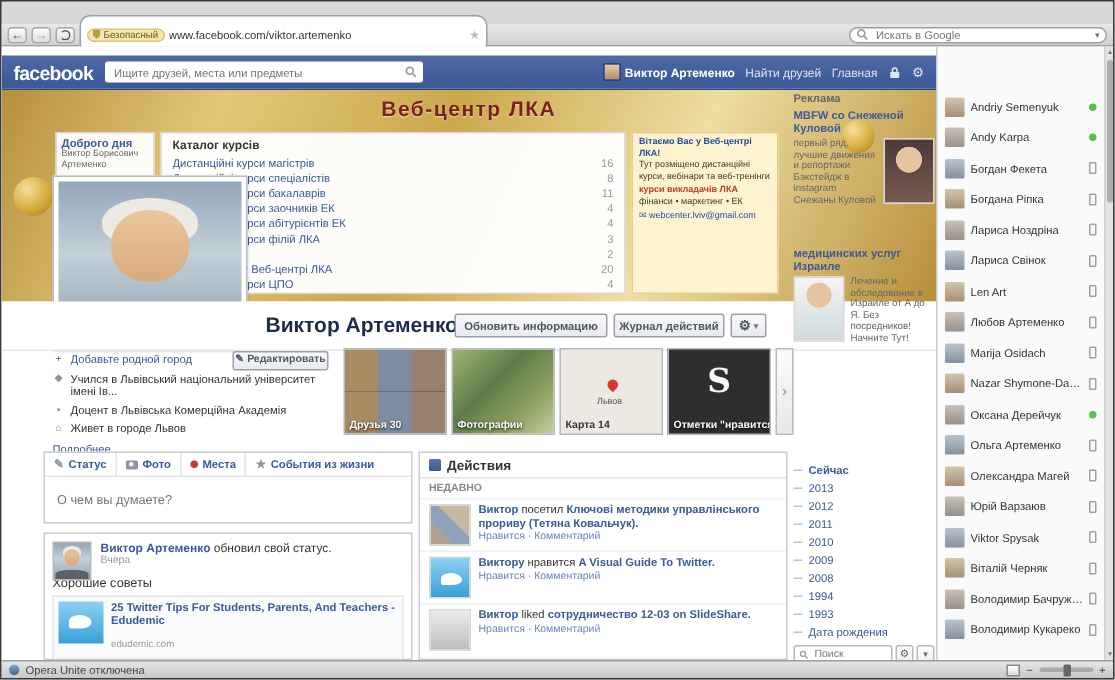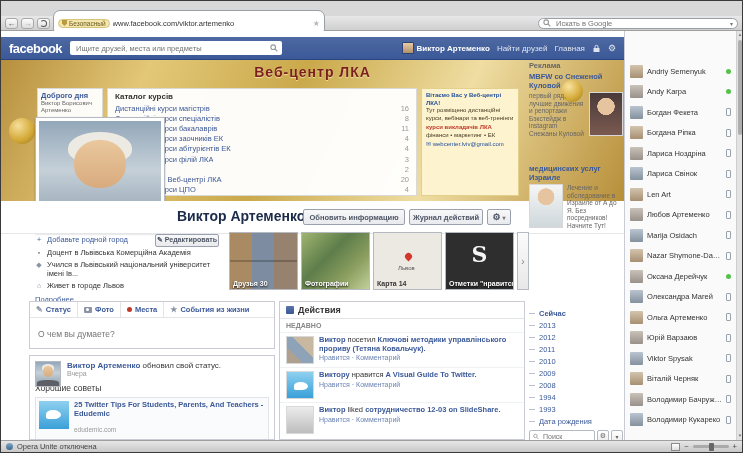--- a/index.html
+++ b/index.html
@@ -28,21 +28,21 @@
   .addressbar{left:0;top:15px;right:0;height:15px;background:linear-gradient(#e8e8e8,#cfcfcf);display:flex;align-items:center;gap:3px;padding:0 4px;border-bottom:1px solid #9f9f9f;}
   .navbtn{width:13px;height:11px;display:flex;align-items:center;justify-content:center;font-size:8px;color:#444;
           background:linear-gradient(#fdfdfd,#dcdcdc);border:1px solid #a8a8a8;border-radius:3px;}
   .navbtn.dis{color:#aaa;}
   .reload-glyph{width:7px;height:7px;border:1.4px solid #555;border-radius:50%;border-left-color:transparent;}
   .addr-field{width:272px;height:11px;background:#fff;border:1px solid #9aa0a8;border-radius:7px;display:flex;align-items:center;gap:3px;padding:12px 4px;}
   .sec-badge{display:flex;align-items:center;gap:2px;background:#f3e6ae;border:1px solid #d8c476;border-radius:5px;padding:0 3px;height:9px;font-size:6.5px;color:#6b5a1e;white-space:nowrap;}
   .shield{width:5px;height:6px;background:#b99b3e;clip-path:polygon(0 0,100% 0,100% 60%,50% 100%,0 60%);}
   .addr-url{flex:1;font-size:7.5px;color:#333;white-space:nowrap;overflow:hidden;}
   .addr-star{color:#b9b9b9;font-size:8px;}
-  .gsearch{margin-left:auto;width:200px;height:11px;background:#fff;border:1px solid #9aa0a8;border-radius:7px;display:flex;align-items:center;gap:3px;padding:0 4px;}
+  .gsearch{margin-left:auto;width:172px;height:11px;background:#fff;border:1px solid #9aa0a8;border-radius:7px;display:flex;align-items:center;gap:3px;padding:0 4px;}
   .gsearch input{flex:1;border:none;outline:none;background:transparent;font-size:7.5px;color:#555;font-family:"Liberation Sans",sans-serif;}
   .caret{font-size:6px;color:#777;}
 
   .statusbar{left:0;bottom:0;right:0;height:12px;background:linear-gradient(#e6e6e6,#c8c8c8);border-top:1px solid #9f9f9f;display:flex;align-items:center;gap:4px;padding:0 5px;font-size:7.5px;color:#444;}
   .sb-uicon{width:7px;height:7px;border-radius:50%;background:linear-gradient(#7fa8c9,#41678a);}
   .sb-right{margin-left:auto;display:flex;align-items:center;gap:4px;}
   .sb-view{width:9px;height:8px;border:1px solid #8a8a8a;background:linear-gradient(#fff,#ddd);}
   .zoom-track{width:36px;height:3px;background:#aaa;border-radius:2px;position:relative;}
   .zoom-knob{position:absolute;left:16px;top:-2.5px;width:5px;height:8px;background:#666;border-radius:1px;}
 
@@ -362,26 +362,26 @@
       <div class="about">
         <div class="abt-row" style="position:relative;">
           <span class="abt-ic" style="color:#3b5998;">+</span>
           <a class="abt-link" href="#" style="white-space:nowrap;overflow:hidden;max-width:84px;">Добавьте родной город</a>
           <div class="fbbtn edit-btn">
               <span>✎</span>
               <span>Редактировать</span>
             </div>
         </div>
         <div class="abt-row">
+          <span class="abt-ic">◆</span>
+          <span>Учился в Львівський національний університет імені Ів...</span>
+        </div>
+        <div class="abt-row">
           <span class="abt-ic">▪</span>
           <span>Доцент в Львівська Комерційна Академія</span>
-        </div>
-        <div class="abt-row">
-          <span class="abt-ic">◆</span>
-          <span>Учился в Львівський національний університет імені Ів...</span>
         </div>
         <div class="abt-row">
           <span class="abt-ic">⌂</span>
           <span>Живет в городе Львов</span>
         </div>
         <a class="more-link" href="#">Подробнее</a>
       </div>
 
       <div class="tiles">
         <div class="tile tile-friends">
@@ -608,26 +608,26 @@
             <span class="f-name">Nazar Shymone-Davyda</span>
             <span class="f-status st-mobile"></span>
           </div>
         <div class="friend">
             <span class="f-avatar"></span>
             <span class="f-name">Оксана Дерейчук</span>
             <span class="f-status st-online"></span>
           </div>
         <div class="friend">
             <span class="f-avatar"></span>
+            <span class="f-name">Ольга Артеменко</span>
+            <span class="f-status st-mobile"></span>
+          </div>
+        <div class="friend">
+            <span class="f-avatar"></span>
             <span class="f-name">Олександра Магей</span>
-            <span class="f-status st-mobile"></span>
-          </div>
-        <div class="friend">
-            <span class="f-avatar"></span>
-            <span class="f-name">Ольга Артеменко</span>
             <span class="f-status st-mobile"></span>
           </div>
         <div class="friend">
             <span class="f-avatar"></span>
             <span class="f-name">Юрій Варзаюв</span>
             <span class="f-status st-mobile"></span>
           </div>
         <div class="friend">
             <span class="f-avatar"></span>
             <span class="f-name">Viktor Spysak</span>

